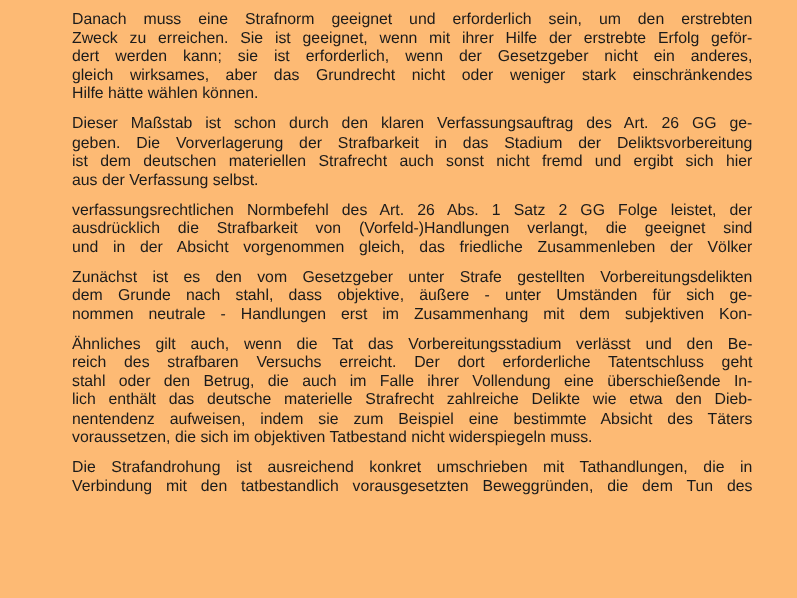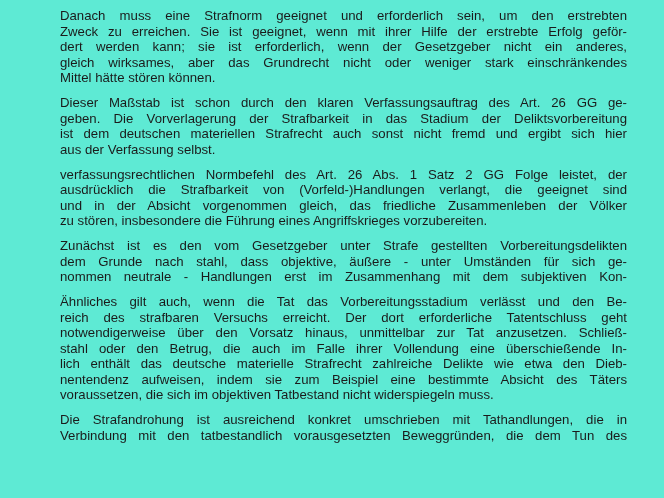--- a/index.html
+++ b/index.html
@@ -9,21 +9,21 @@
   body {
     width: 664px;
     height: 498px;
     overflow: hidden;
     background: #ffffff;
   }
   .page {
     position: relative;
     width: 664px;
     height: 498px;
-    background: #5eead4;
+    background: #fdba74;
     overflow: hidden;
   }
   .text-column {
     position: absolute;
     left: 60px;
     top: 8px;
     width: 567px;
     font-family: "Liberation Sans", "DejaVu Sans", sans-serif;
     font-size: 13.2px;
     line-height: 15.5px;
@@ -54,43 +54,41 @@
 </head>
 <body>
 
 <div class="page">
   <div class="text-column">
       <div class="block paragraph">
         <div class="line">Danach muss eine Strafnorm geeignet und erforderlich sein, um den erstrebten</div>
         <div class="line">Zweck zu erreichen. Sie ist geeignet, wenn mit ihrer Hilfe der erstrebte Erfolg geför-</div>
         <div class="line">dert werden kann; sie ist erforderlich, wenn der Gesetzgeber nicht ein anderes,</div>
         <div class="line">gleich wirksames, aber das Grundrecht nicht oder weniger stark einschränkendes</div>
-        <div class="line last">Mittel hätte stören können.</div>
+        <div class="line last">Hilfe hätte wählen können.</div>
       </div>
       <div class="block paragraph">
         <div class="line">Dieser Maßstab ist schon durch den klaren Verfassungsauftrag des Art. 26 GG ge-</div>
         <div class="line">geben. Die Vorverlagerung der Strafbarkeit in das Stadium der Deliktsvorbereitung</div>
         <div class="line">ist dem deutschen materiellen Strafrecht auch sonst nicht fremd und ergibt sich hier</div>
         <div class="line last">aus der Verfassung selbst.</div>
       </div>
       <div class="block paragraph">
         <div class="line">verfassungsrechtlichen Normbefehl des Art. 26 Abs. 1 Satz 2 GG Folge leistet, der</div>
         <div class="line">ausdrücklich die Strafbarkeit von (Vorfeld-)Handlungen verlangt, die geeignet sind</div>
         <div class="line">und in der Absicht vorgenommen gleich, das friedliche Zusammenleben der Völker</div>
-        <div class="line last">zu stören, insbesondere die Führung eines Angriffskrieges vorzubereiten.</div>
       </div>
       <div class="block paragraph">
         <div class="line">Zunächst ist es den vom Gesetzgeber unter Strafe gestellten Vorbereitungsdelikten</div>
         <div class="line">dem Grunde nach stahl, dass objektive, äußere - unter Umständen für sich ge-</div>
         <div class="line">nommen neutrale - Handlungen erst im Zusammenhang mit dem subjektiven Kon-</div>
       </div>
       <div class="block paragraph">
         <div class="line">Ähnliches gilt auch, wenn die Tat das Vorbereitungsstadium verlässt und den Be-</div>
         <div class="line">reich des strafbaren Versuchs erreicht. Der dort erforderliche Tatentschluss geht</div>
-        <div class="line">notwendigerweise über den Vorsatz hinaus, unmittelbar zur Tat anzusetzen. Schließ-</div>
         <div class="line">stahl oder den Betrug, die auch im Falle ihrer Vollendung eine überschießende In-</div>
         <div class="line">lich enthält das deutsche materielle Strafrecht zahlreiche Delikte wie etwa den Dieb-</div>
         <div class="line">nentendenz aufweisen, indem sie zum Beispiel eine bestimmte Absicht des Täters</div>
         <div class="line last">voraussetzen, die sich im objektiven Tatbestand nicht widerspiegeln muss.</div>
       </div>
       <div class="block paragraph">
         <div class="line">Die Strafandrohung ist ausreichend konkret umschrieben mit Tathandlungen, die in</div>
         <div class="line">Verbindung mit den tatbestandlich vorausgesetzten Beweggründen, die dem Tun des</div>
       </div>
     </div>

